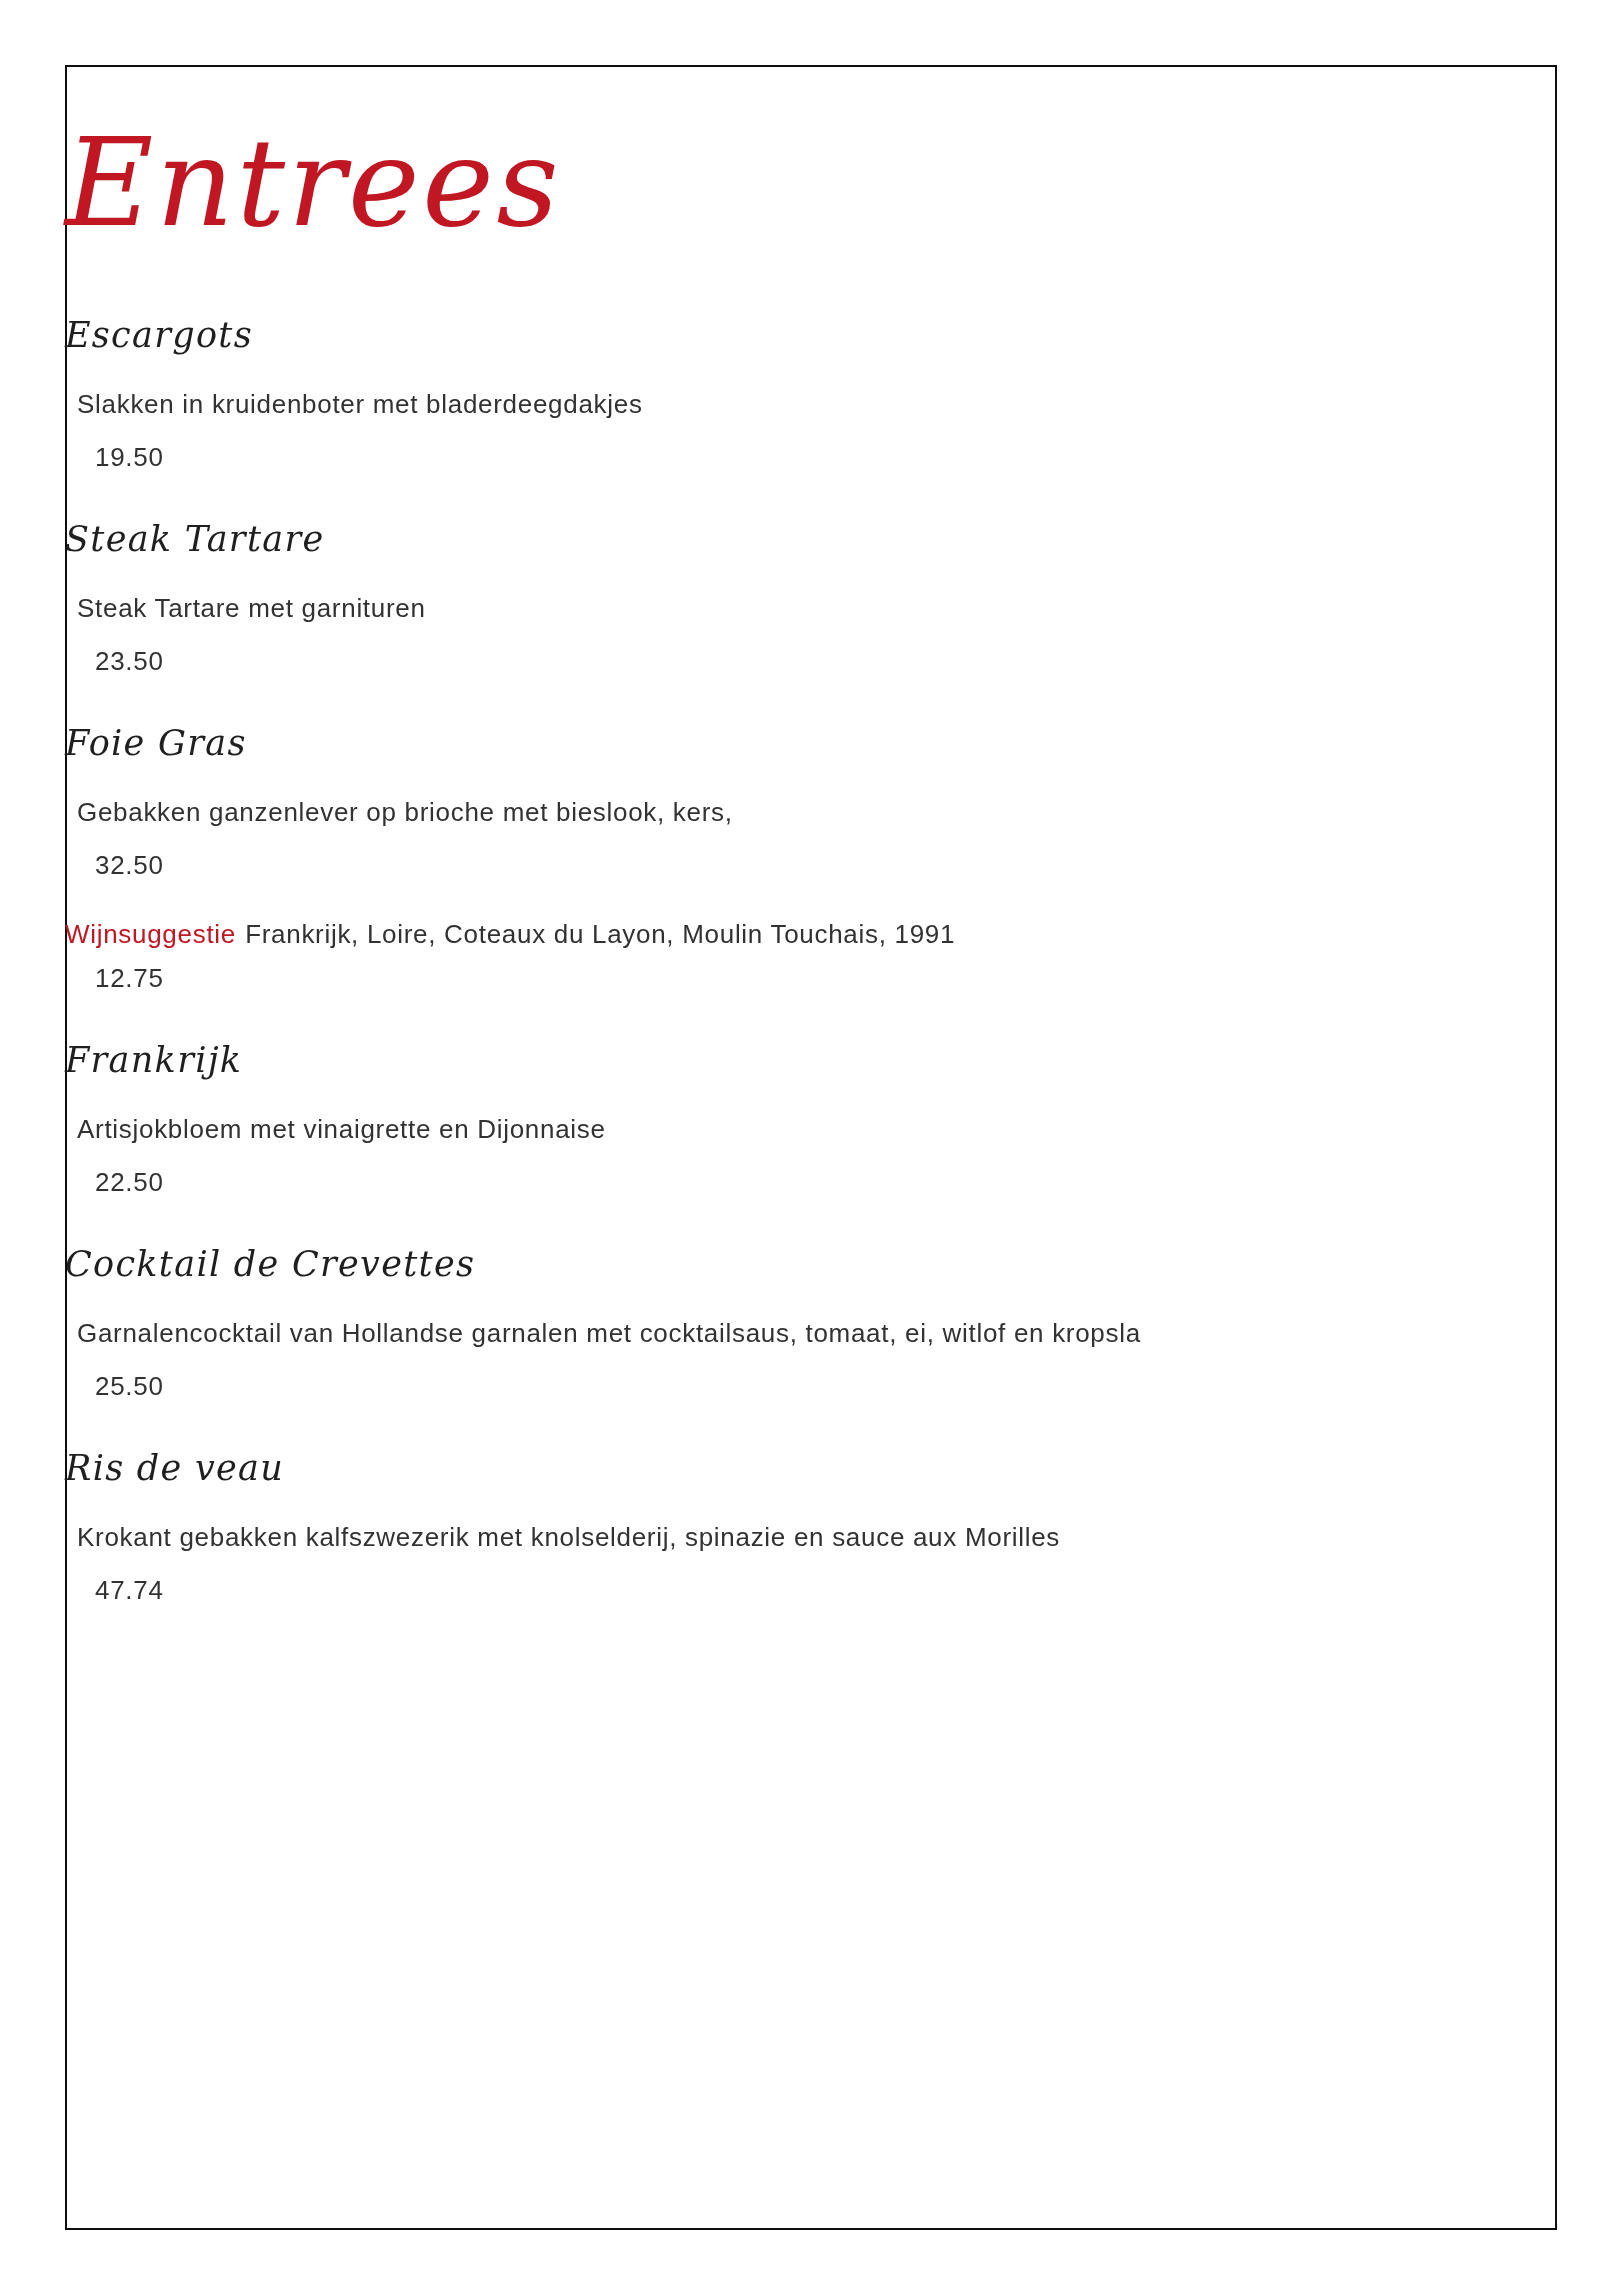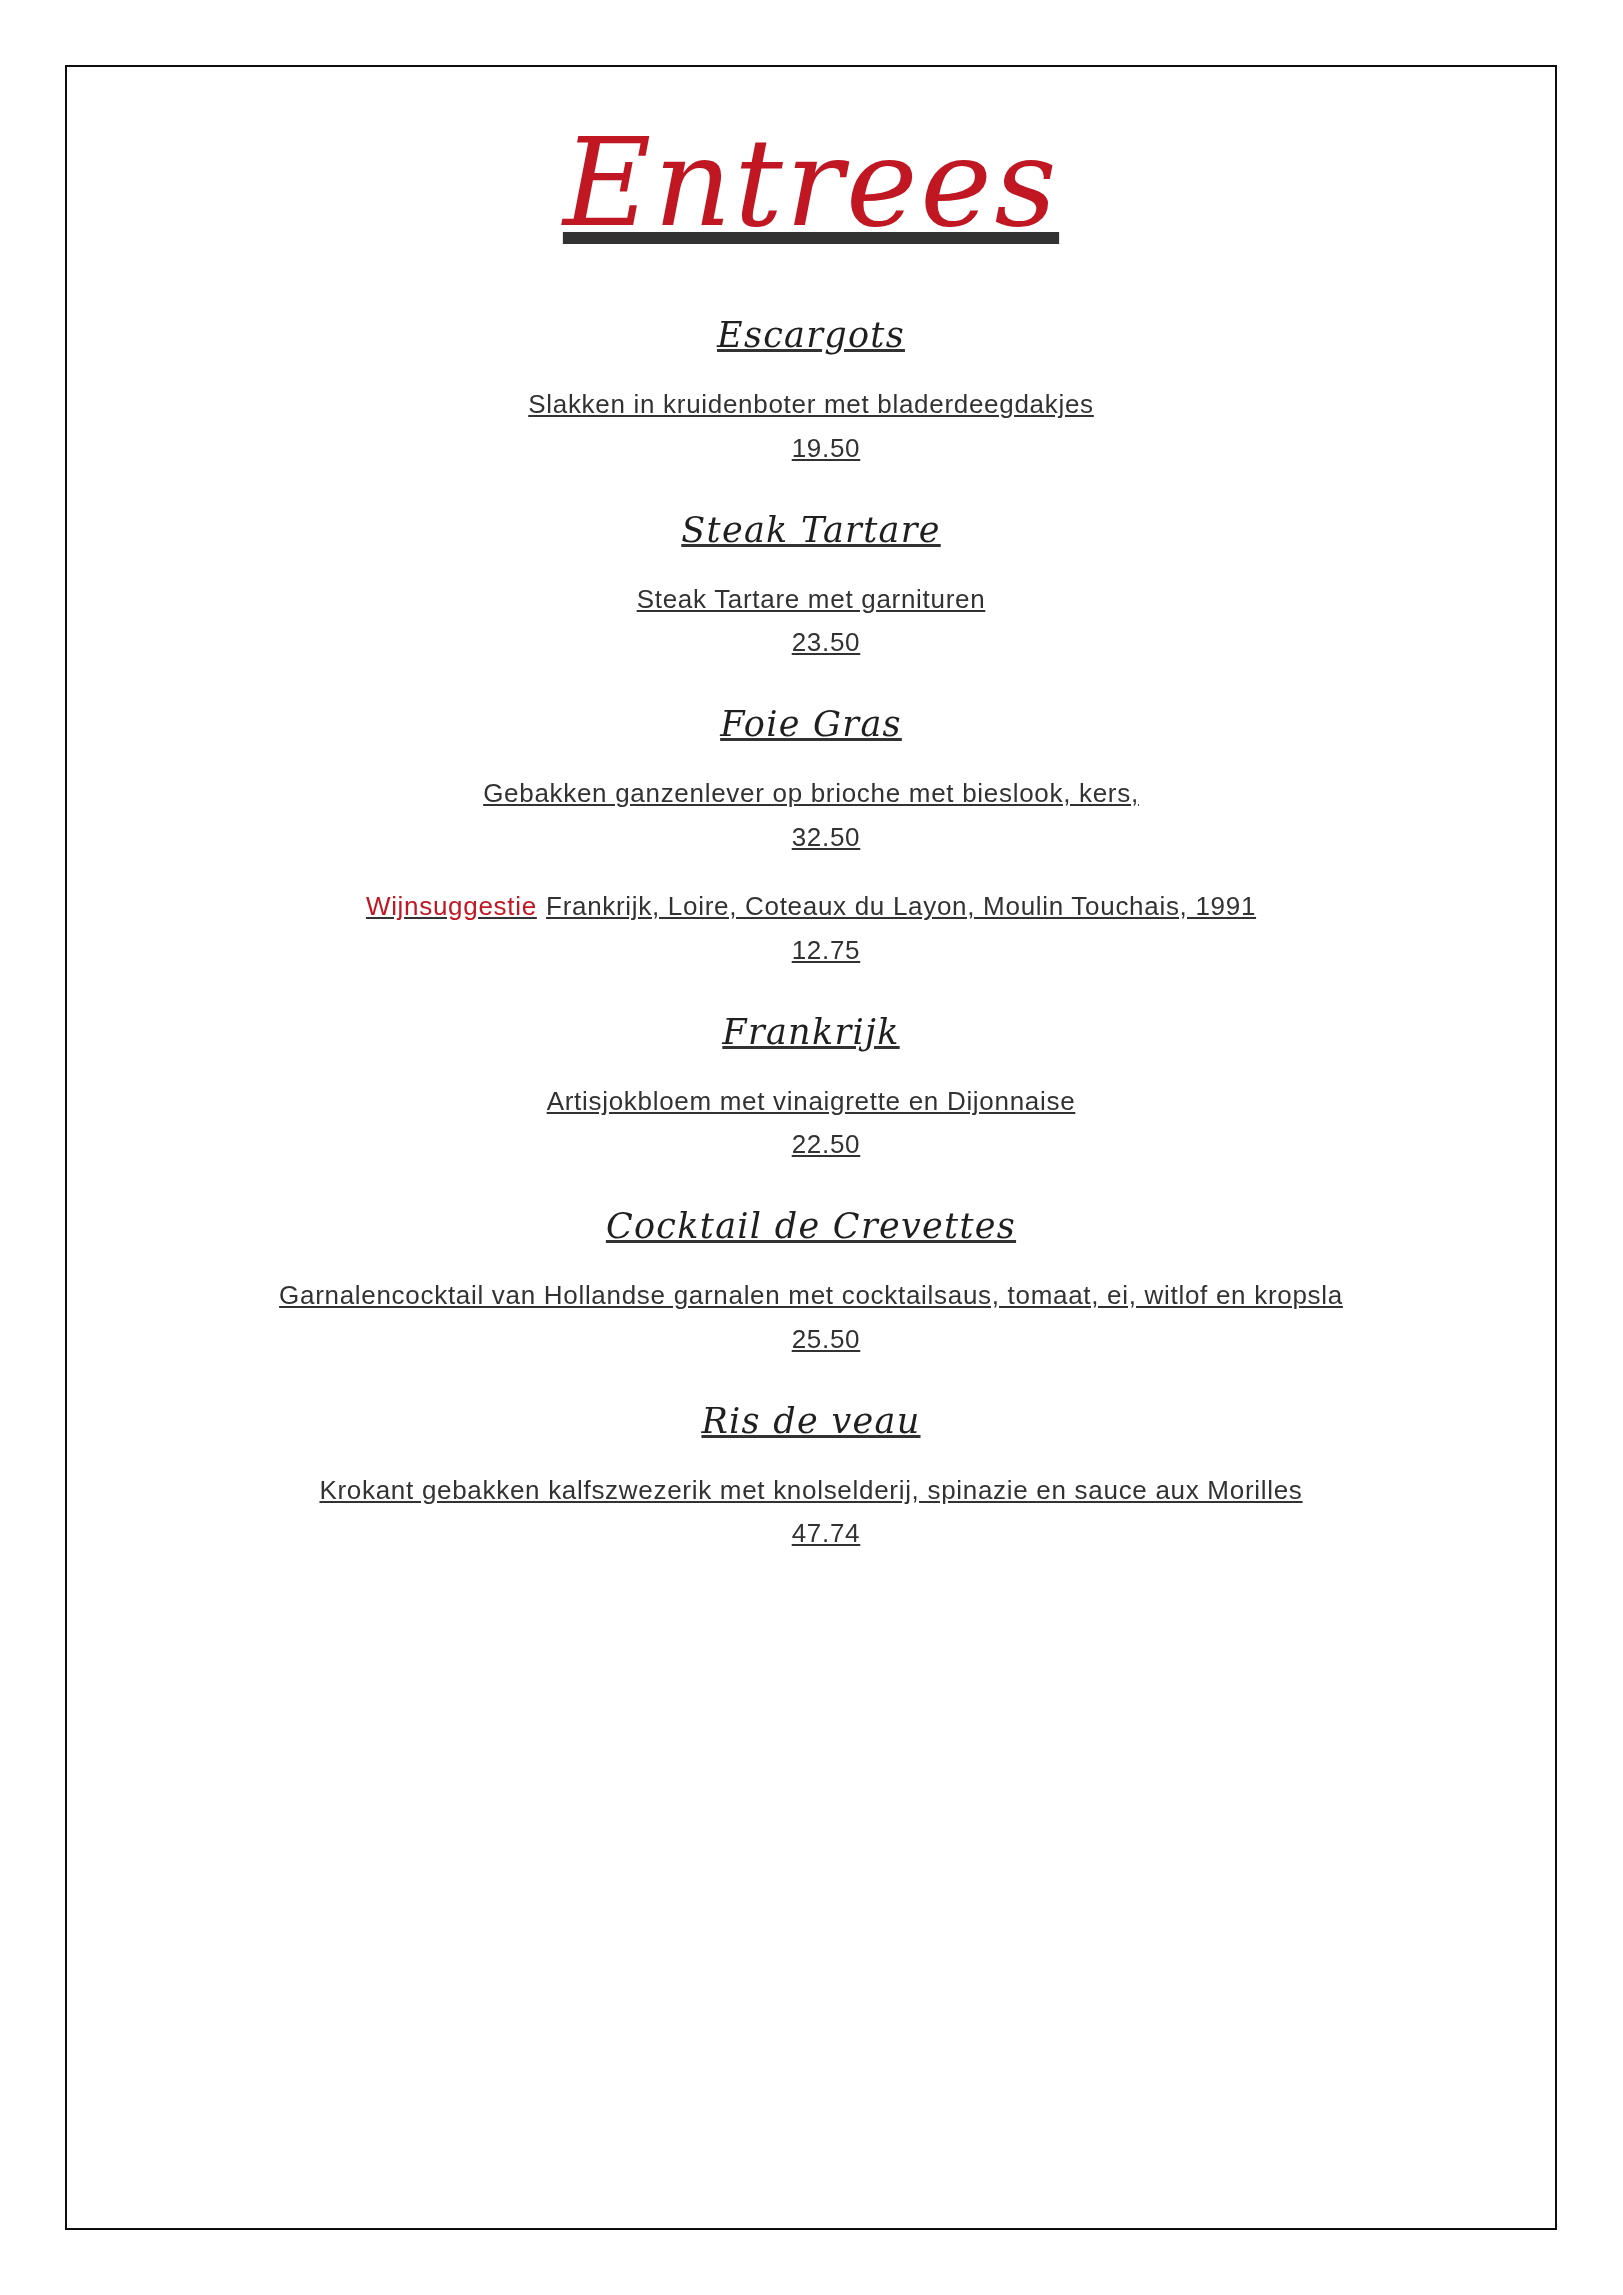--- a/index.html
+++ b/index.html
@@ -24,23 +24,22 @@
     width: 1492px;
     height: 2165px;
     border: 2.6px solid #0d0d0d;
     box-sizing: border-box;
   }
   .content {
     position: absolute;
     left: 65px;
     top: 65px;
     width: 1492px;
-    text-align: center;
+    text-align: left;
     color: #323232;
-    text-decoration: underline;
   }
   .script {
     font-family: "DejaVu Serif", cursive;
     font-style: italic;
   }
   .accent { color: #c01722; }
   .menu-title {
     font-size: 121px;
     font-weight: 400;
     line-height: 1.15;
@@ -53,21 +52,21 @@
     font-weight: 400;
     color: #1f1f1f;
     margin: 0 0 30px 0;
     letter-spacing: 1.3px;
   }
   .item-desc {
     font-size: 26px;
     font-weight: 300;
     line-height: 39px;
     letter-spacing: 0.7px;
-    margin: 0;
+    margin: 12px;
     color: #323232;
   }
   .item-price {
     font-size: 26px;
     font-weight: 300;
     line-height: 42px;
     letter-spacing: 0.7px;
     margin: 2.6px 0 0 0;
     color: #323232;
     padding-left: 30px;

